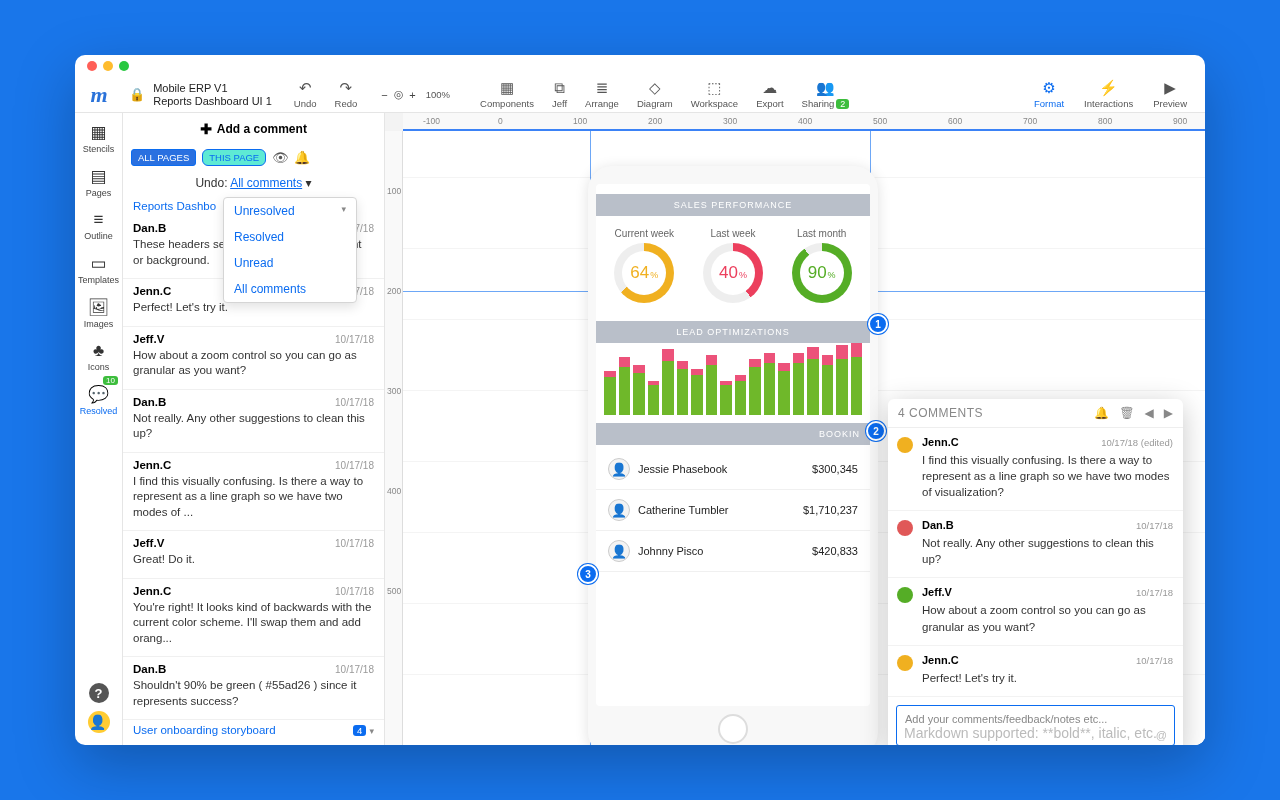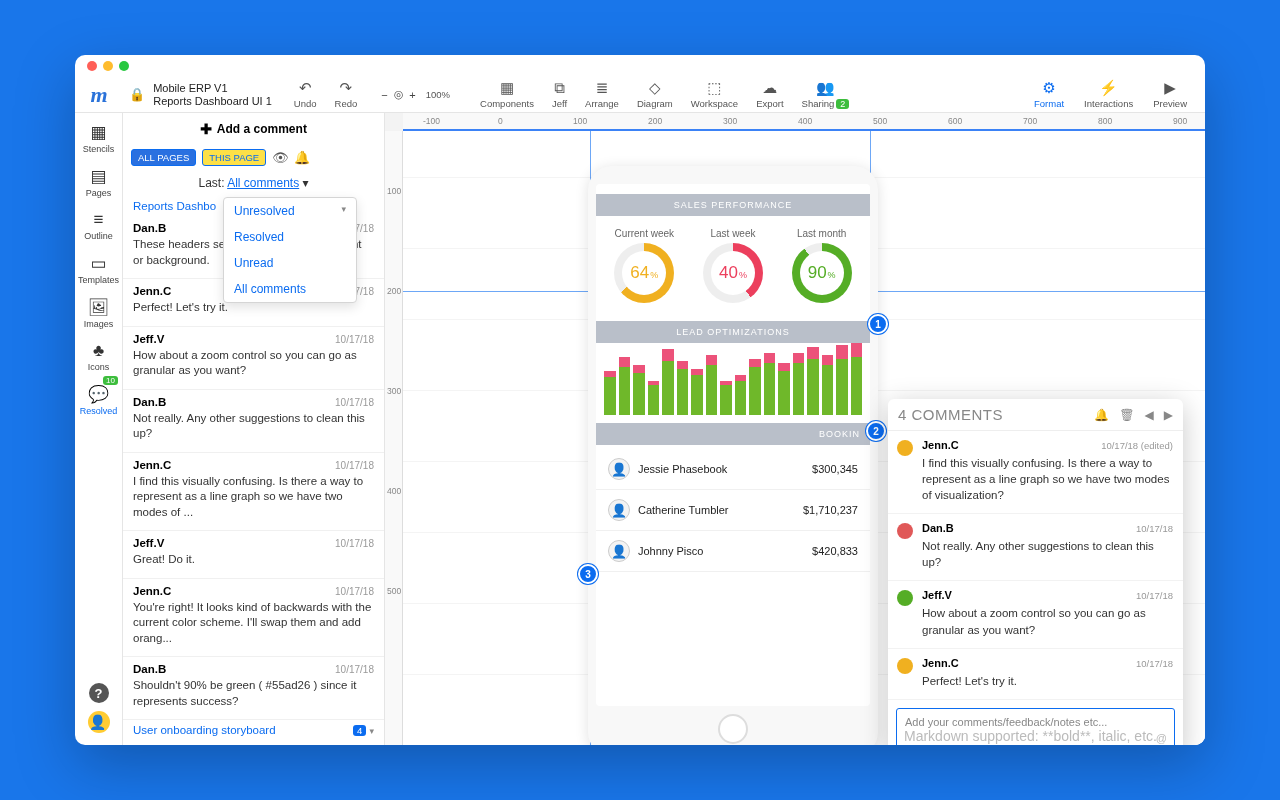--- a/index.html
+++ b/index.html
@@ -37,21 +37,21 @@
 .rail-bottom { margin-top: auto; width: 100%; display: flex; flex-direction: column; align-items: center; gap: 8px; padding-bottom: 12px; }
 .help-circle { width: 20px; height: 20px; border-radius: 50%; background: #555; color: #fff; display: flex; align-items: center; justify-content: center; font-size: 13px; font-weight: bold; }
 .avatar-small { width: 22px; height: 22px; border-radius: 50%; background: #ffcc33; display: flex; align-items: center; justify-content: center; font-size: 14px; }
 
 .comments-panel { width: 262px; border-right: 1px solid #e5e5e5; display: flex; flex-direction: column; position: relative; overflow: hidden; }
 .cp-head { padding: 8px 10px; display: flex; align-items: center; justify-content: center; gap: 5px; font-size: 12px; font-weight: 600; }
 .cp-head .plus { font-size: 14px; }
 .cp-tabs { padding: 4px 8px; display: flex; align-items: center; gap: 6px; }
 .pill { border-radius: 3px; font-size: 9.5px; padding: 2px 6px; border: 1px solid #0b6cf0; }
 .pill.fill { background: #2a70e0; color: #fff; }
-.pill.out { color: #0b6cf0; background: #fde047; }
+.pill.out { color: #0b6cf0; background: #5eead4; border-radius: 6px; }
 .cp-tabs .ic { color: #555; font-size: 13px; }
 .cp-show { text-align: center; font-size: 12px; padding: 6px 0; color: #333; }
 .cp-show a { color: #0b6cf0; text-decoration: underline; }
 .filter-drop { position: absolute; left: 100px; top: 84px; width: 134px; background: #fff; border: 1px solid #d5d5d5; border-radius: 4px; box-shadow: 0 4px 12px rgba(0,0,0,0.12); z-index: 30; font-size: 12px; }
 .filter-drop div { padding: 6px 10px; color: #0b6cf0; cursor: pointer; display: flex; justify-content: space-between; }
 .cp-section { padding: 4px 10px; color: #0b6cf0; font-size: 11.5px; font-weight: 500; cursor: pointer; }
 .cp-list { flex: 1; overflow: hidden; }
 .c-item { padding: 6px 10px 10px; border-bottom: 1px solid #f0f0f0; }
 .c-row1 { display: flex; justify-content: space-between; align-items: baseline; }
 .c-row1 .auth { font-weight: 600; font-size: 11.5px; }
@@ -92,21 +92,21 @@
 .bar .bot { background: #6fb82a; }
 .list-row { display: flex; align-items: center; padding: 9px 12px; border-bottom: 1px solid #f0f0f0; gap: 8px; }
 .list-row .av { width: 22px; height: 22px; border-radius: 50%; border: 1px solid #ccc; background: #f3f3f3; display: flex; align-items: center; justify-content: center; font-size: 13px; color: #aaa; }
 .list-row .nm { flex: 1; font-size: 11px; color: #222; }
 .list-row .amt { font-size: 11px; color: #222; margin-left: 25px; }
 
 .marker { position: absolute; width: 20px; height: 20px; background: #0b6cf0; color: #fff; border-radius: 50%; border: 2px solid #fff; box-shadow: 0 0 0 1px #0b6cf0; display: flex; align-items: center; justify-content: center; font-size: 10px; font-weight: bold; z-index: 20; }
 
 .thread { position: absolute; right: 22px; top: 268px; width: 295px; background: #fff; border-radius: 6px; box-shadow: 0 6px 28px rgba(0,0,0,0.22); z-index: 25; display: flex; flex-direction: column; font-size: 11.5px; }
 .th-head { display: flex; align-items: center; padding: 7px 10px; border-bottom: 1px solid #eee; }
-.th-head .ttl { font-size: 15px; letter-spacing: 0.5px; color: #888; font-weight: 500; }
+.th-head .ttl { font-size: 12px; letter-spacing: 0.5px; color: #888; font-weight: 500; }
 .th-head .icons { margin-left: auto; display: flex; gap: 10px; color: #888; font-size: 12px; }
 .th-item { padding: 8px 10px 10px 34px; border-bottom: 1px solid #f2f2f2; position: relative; }
 .th-item .av2 { position: absolute; left: 9px; top: 9px; width: 16px; height: 16px; border-radius: 50%; }
 .th-item .hd { display: flex; justify-content: space-between; align-items: baseline; }
 .th-item .hd .auth { font-weight: 600; font-size: 11px; }
 .th-item .hd .dt { font-size: 9.5px; color: #999; }
 .th-item .body2 { margin-top: 4px; color: #333; line-height: 1.4; }
 .th-compose { padding: 8px; }
 .th-input { border: 1px solid #0b6cf0; border-radius: 3px; padding: 7px 8px 20px; font-size: 11px; color: #888; position: relative; }
 .th-input .md { position: absolute; bottom: 4px; left: 7px; font-size: 14px; color: #bbb; }
@@ -239,21 +239,21 @@
           <span class="plus">✚</span>
           <span>Add a comment</span>
         </div>
         <div class="cp-tabs">
           <span class="pill fill">ALL PAGES</span>
           <span class="pill out">THIS PAGE</span>
           <span class="ic">👁</span>
           <span class="ic">🔔</span>
         </div>
         <div class="cp-show">
-          <span>Last:</span>
+          <span>Undo:</span>
           <a>All comments</a> <span>▾</span>
         </div>
         <div class="filter-drop">
           <div>
               <span>Unresolved</span>
               <span class="chev">▾</span>
             </div>
           <div>Resolved</div>
           <div>Unread</div>
           <div>All comments</div>

